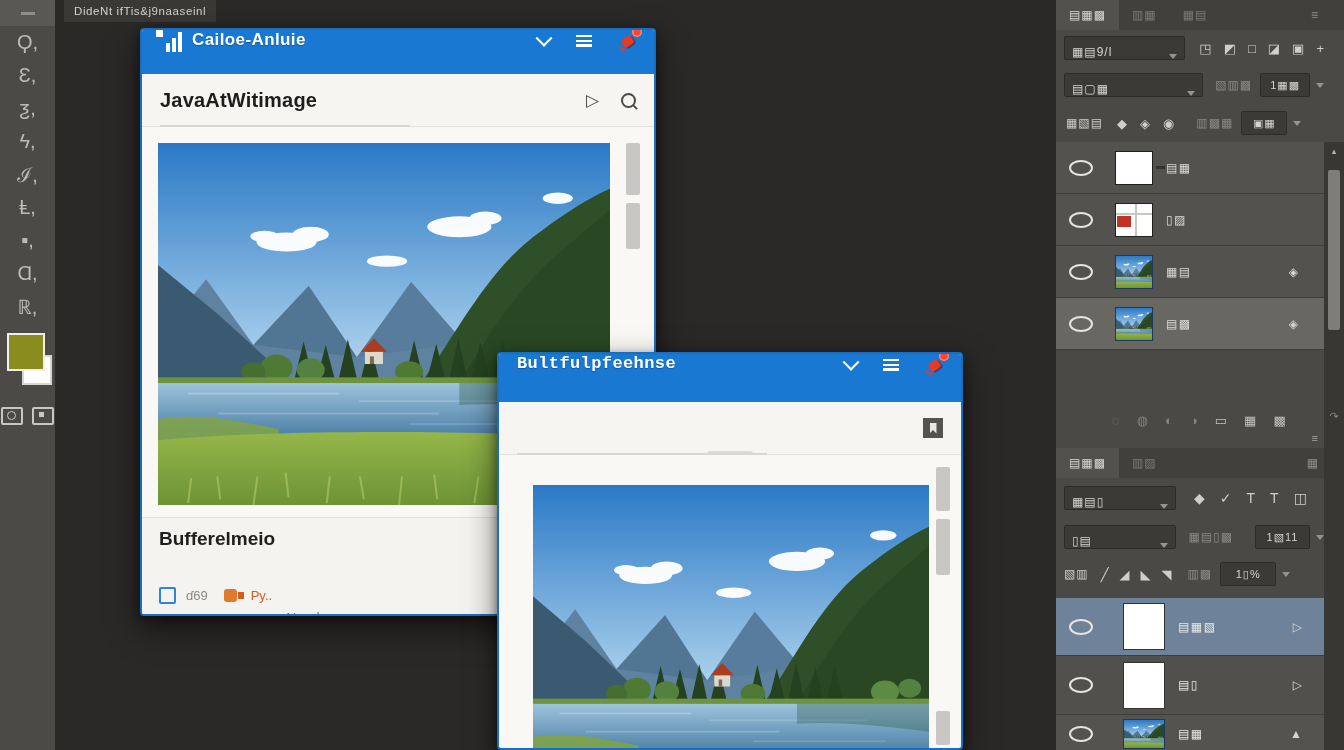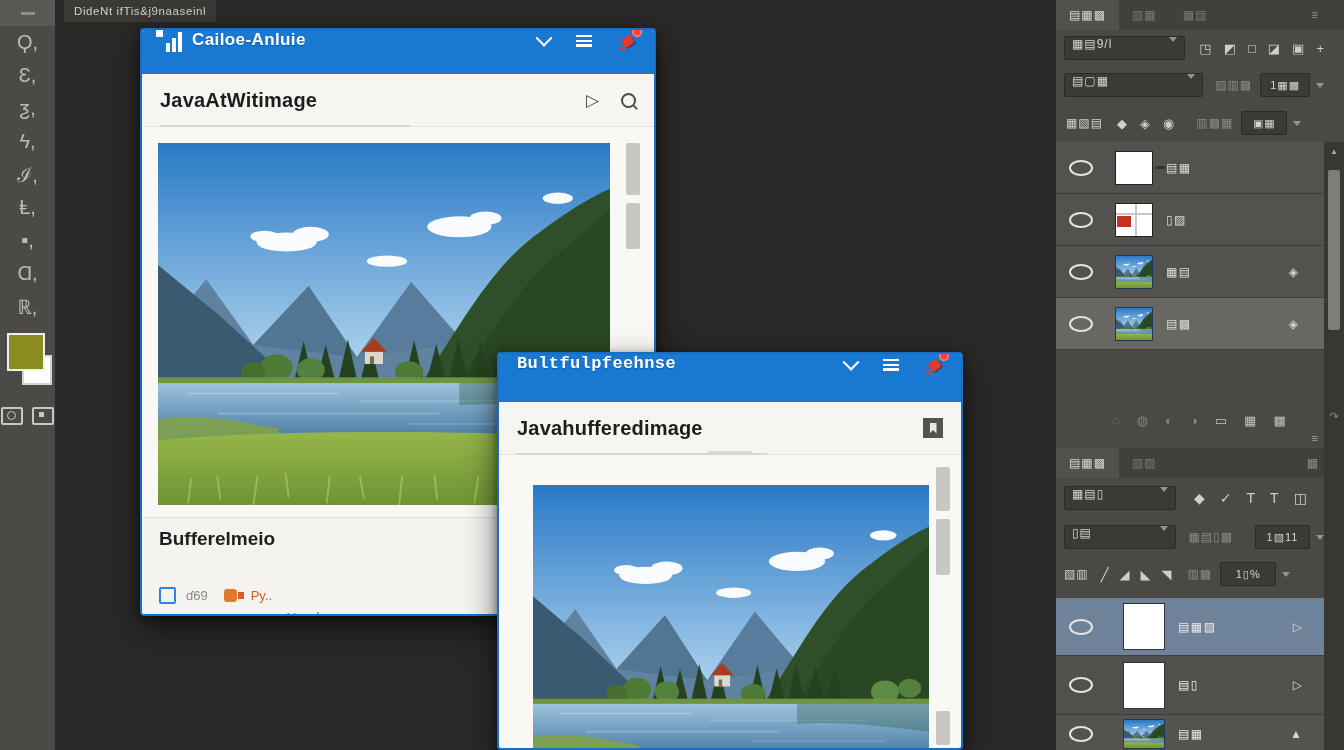--- a/index.html
+++ b/index.html
@@ -99,21 +99,21 @@
   
   .rpanel{position:absolute;left:1056px;top:0;width:288px;height:750px;background:#4b4945;}
   .lp-tabs,.p2-tabs{position:absolute;left:0;width:100%;height:30px;background:#41403d;display:flex;}
   .lp-tabs{top:0;} .p2-tabs{top:448px;}
   .ptab{padding:0 13px;display:flex;align-items:center;font-size:12px;letter-spacing:1px;
     color:#7b7975;cursor:pointer;}
   .ptab.active{background:#53514e;color:#d8d6d2;}
   .pcorner{position:absolute;right:26px;top:8px;color:#8f8d89;font-size:12px;cursor:pointer;}
   .prow{position:absolute;left:0;width:268px;display:flex;align-items:center;}
   .dd{height:24px;background:#3c3a37;border:1px solid #2d2b29;color:#d6d4d0;font-size:12px;
-    display:flex;align-items:flex-start;justify-content:space-between;padding:0 7px;border-radius:2px;
+    display:flex;align-items:flex-end;justify-content:space-between;padding:0 7px;border-radius:2px;
     letter-spacing:1px;cursor:pointer;box-sizing:border-box;}
   .caret{width:0;height:0;border-left:4px solid transparent;border-right:4px solid transparent;
     border-top:5px solid #96948f;margin-left:6px;}
   .vbox{height:24px;background:#3c3a37;border:1px solid #2d2b29;color:#d6d4d0;font-size:11px;
     display:flex;align-items:center;justify-content:center;border-radius:2px;cursor:pointer;
     letter-spacing:1px;box-sizing:border-box;}
   .pl{color:#8a8884;font-size:12px;letter-spacing:1px;}
   .irow{display:flex;align-items:center;}
   .pi{color:#d0cecb;font-size:13px;cursor:pointer;}
 
@@ -324,21 +324,20 @@
       <span class="ttitle">Bultfulpfeehnse</span>
       <span class="tctls">
         <span class="chev"></span>
         <span class="menu-bars"></span>
         <span class="pin">
             <span class="badge"></span>
           </span>
       </span>
     </header>
     <div class="doctool">
-      <span class="doctitle">Javahufferedimage</span>
       <span class="dicons">
         <span class="bookmark"></span>
       </span>
       <span class="drag-handle"></span>
     </div>
     <div class="wcontent">
       <div class="scene-wrap">
         <svg>
             <use href="#scene"></use>
           </svg>

